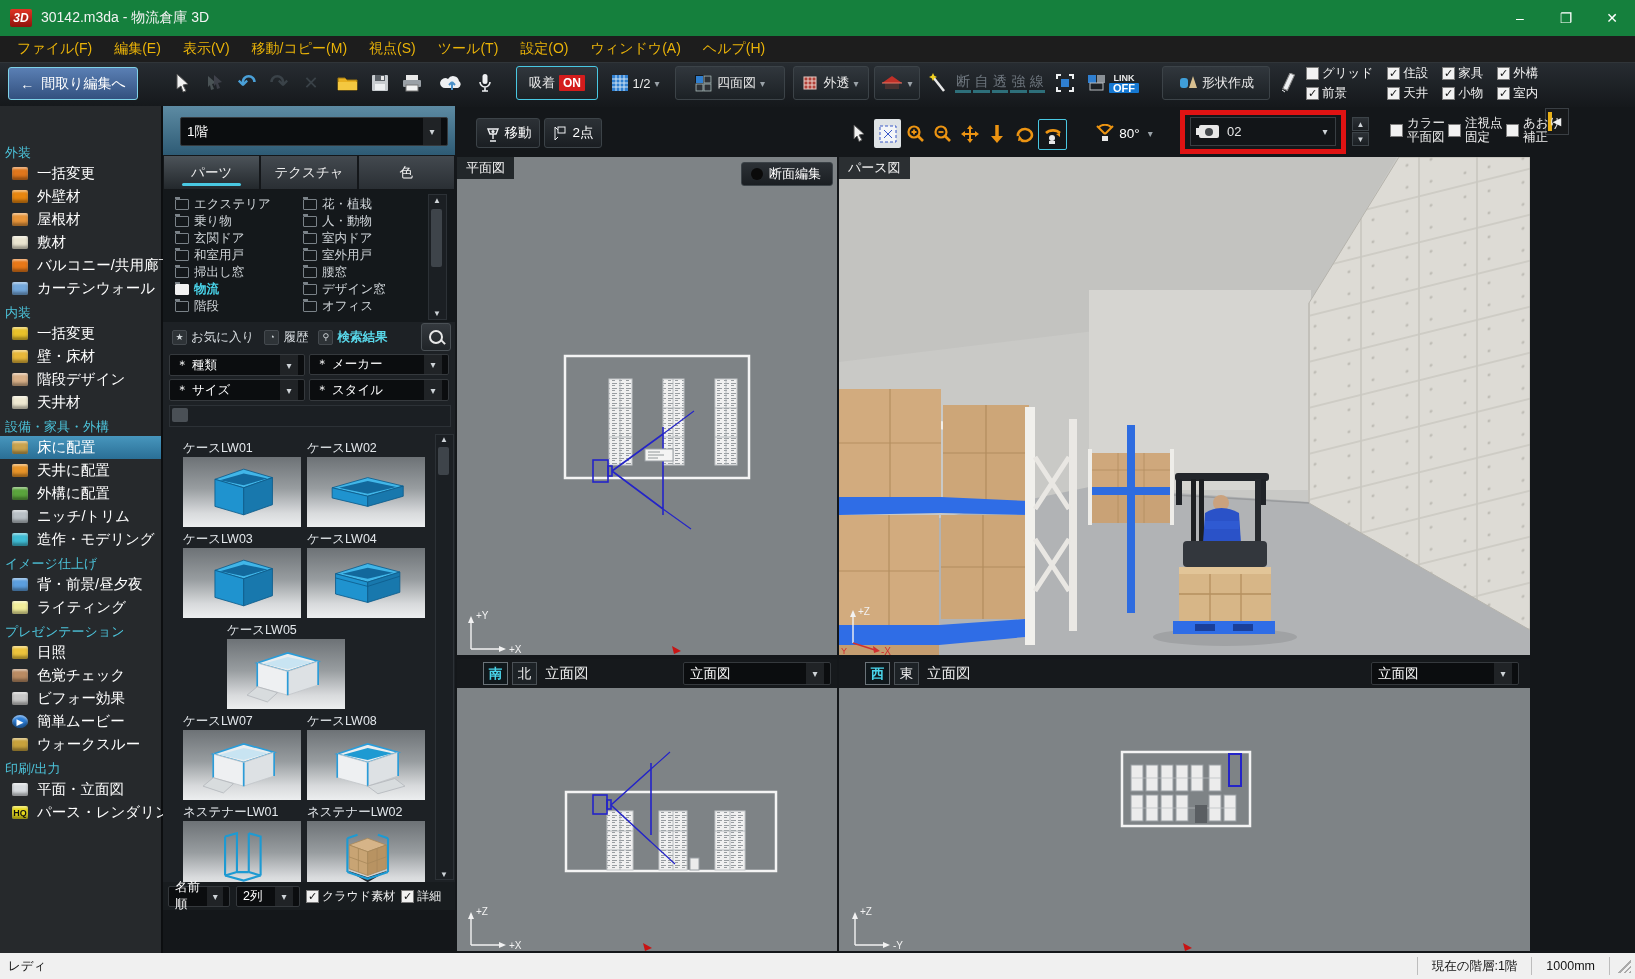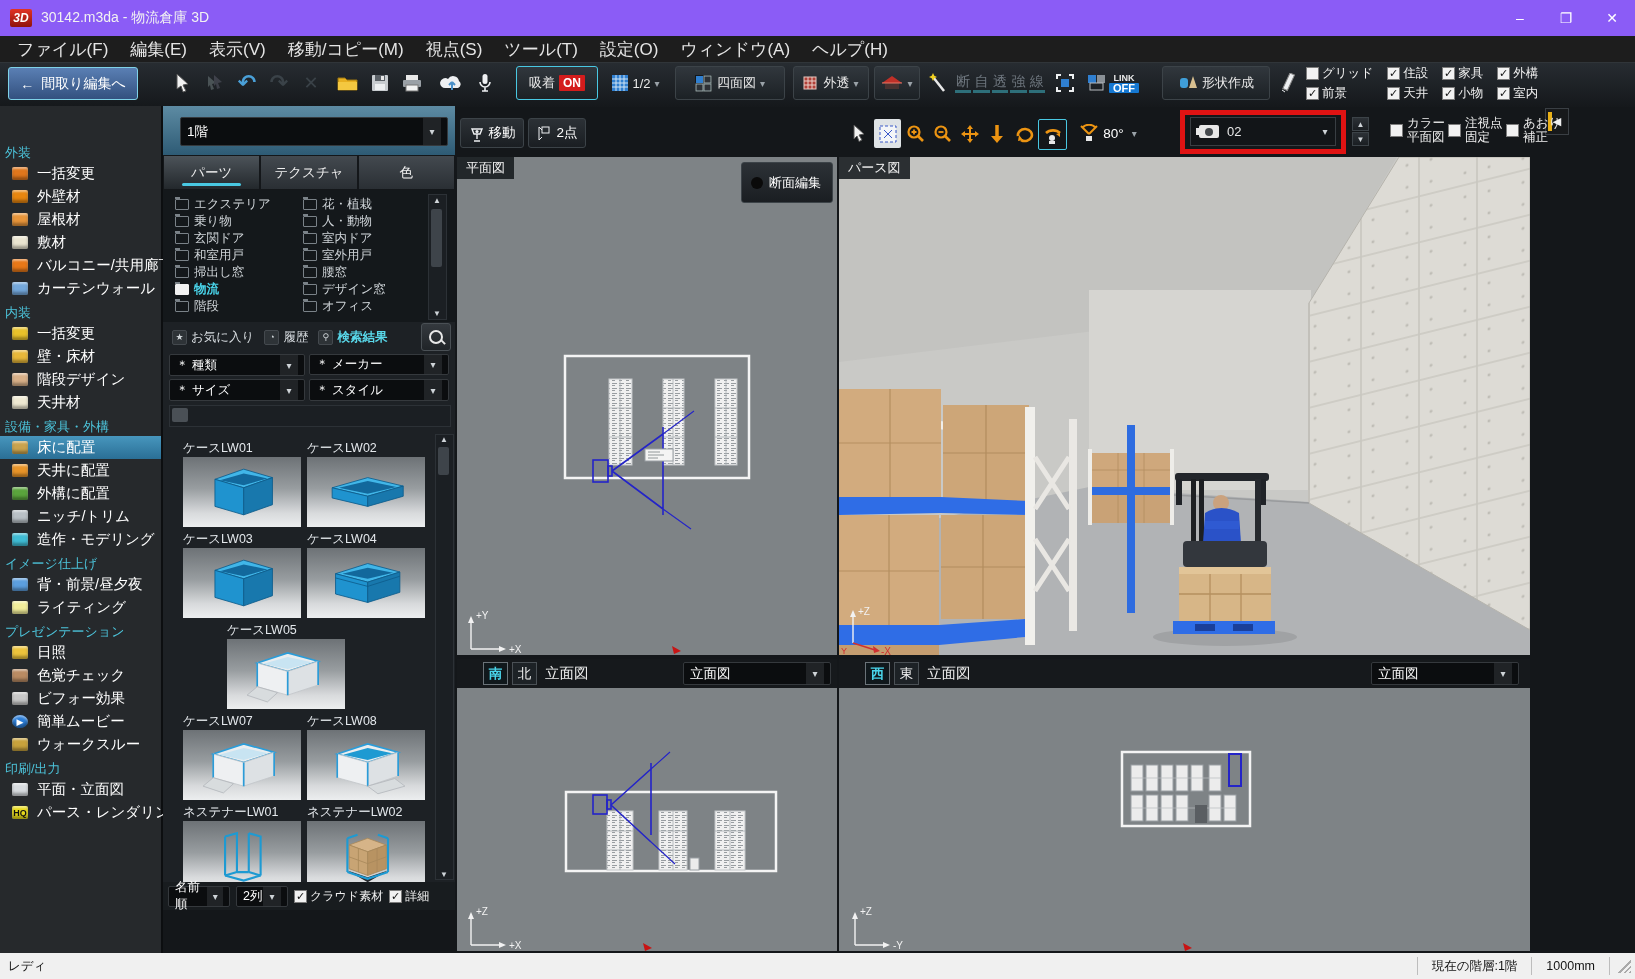--- a/index.html
+++ b/index.html
@@ -1,28 +1,28 @@
 <!DOCTYPE html>
 <html><head>
 <meta charset="utf-8">
 <style>
   html,body{margin:0;padding:0;background:#000;}
   .app{position:relative;width:1635px;height:979px;background:#14171a;overflow:hidden;
        font-family:"Liberation Sans","DejaVu Sans",sans-serif;color:#e8e8e8;font-size:13px;}
   .abs{position:absolute;}
 
   
-  .titlebar{left:0;top:0;width:1635px;height:36px;background:#8b5cf6;display:flex;align-items:center;}
+  .titlebar{left:0;top:0;width:1635px;height:36px;background:#15803d;display:flex;align-items:center;}
   .logo3d{width:22px;height:18px;margin:0 9px 0 10px;background:linear-gradient(#e23324,#8e130c);
           color:#fff;font-style:italic;font-weight:bold;font-size:12px;display:flex;align-items:center;justify-content:center;border-radius:2px;}
   .wtitle{font-size:14px;color:#f2f2f2;}
   .winbtns{margin-left:auto;display:flex;height:36px;}
   .winbtn{width:46px;height:36px;display:flex;align-items:center;justify-content:center;color:#fff;font-size:14px;}
   .menubar{left:0;top:36px;width:1635px;height:26px;background:#1d1d1d;display:flex;align-items:center;padding-left:6px;box-sizing:border-box;}
-  .menu-item{padding:3px 11px;font-size:17px;color:#e5e5e5;}
+  .menu-item{padding:3px 11px;font-size:14px;color:#eab308;}
 
   
   .toolbar{left:0;top:62px;width:1635px;height:44px;background:linear-gradient(#272c31,#15181b);border-top:1px solid #303539;}
   .tbtn{position:absolute;top:66px;height:34px;background:linear-gradient(#31373d,#1c2125);border:1px solid #3c4348;
         border-radius:3px;display:flex;align-items:center;justify-content:center;box-sizing:border-box;}
   .flat{background:none;border:none;}
   .cyanline{border:1px solid #49c8e2;}
   .backbtn{left:8px;top:67px;width:128px;height:31px;background:linear-gradient(#5a7fb4,#33517f);border:1px solid #7fd2e8;
            border-radius:3px;color:#fff;font-size:14px;display:flex;align-items:center;justify-content:center;gap:7px;}
   .dimtxt{color:#6d757d;font-size:14px;width:17px;text-align:center;border-bottom:3px solid #2e6f7a;line-height:17px;margin:0 1px;}
@@ -74,37 +74,37 @@
   .parts{left:163px;top:430px;width:292px;height:452px;background:#1d2125;overflow:hidden;}
   .pcell{position:absolute;width:124px;}
   .plabel{color:#e4e8ec;font-size:12.5px;height:17px;white-space:nowrap;overflow:hidden;}
   .pthumb{width:118px;height:70px;background:linear-gradient(#6d7276 0%,#989da0 45%,#d8dadc 80%,#eceeef 100%);
           display:flex;align-items:center;justify-content:center;}
   .pbot{left:163px;top:882px;width:292px;height:28px;background:#181c1f;display:flex;align-items:center;gap:6px;padding-left:5px;box-sizing:border-box;}
   .gap-dark{background:#14171a;}
 
   
   .vbtn{position:absolute;top:118px;height:30px;background:linear-gradient(#2c3136,#1a1e22);border:1px solid #3c4348;border-radius:3px;
-        display:flex;align-items:center;justify-content:center;gap:4px;color:#fff;font-size:13.5px;box-sizing:border-box;}
+        display:flex;align-items:center;justify-content:center;gap:4px;color:#fff;font-size:13.5px;box-sizing:border-box;margin-left:16px;}
   .navico{position:absolute;top:119px;width:27px;height:29px;display:flex;align-items:center;justify-content:center;}
   .redbox{left:1180px;top:110px;width:166px;height:44px;border:5px solid #e01313;box-sizing:border-box;pointer-events:none;}
   .camfield{left:1190px;top:117px;width:146px;height:29px;background:#121518;border:1px solid #393e43;display:flex;align-items:center;box-sizing:border-box;}
   .camico{width:20px;height:13px;background:#e8e8e8;border-radius:2px;margin:0 8px 0 8px;position:relative;}
   .camico::before{content:"";position:absolute;left:6px;top:2.5px;width:8px;height:8px;background:#45494d;border-radius:50%;}
   .camico::after{content:"";position:absolute;left:-3px;top:3px;width:4px;height:7px;background:#e8e8e8;}
   .spin{position:absolute;width:17px;height:14px;background:linear-gradient(#2c3136,#1a1e22);border:1px solid #3c4348;color:#cfd4d8;
         font-size:8px;display:flex;align-items:center;justify-content:center;box-sizing:border-box;}
   .twolinechk{position:absolute;top:116px;display:flex;align-items:center;gap:4px;}
   .twolinechk .lines{display:flex;flex-direction:column;line-height:14px;font-size:12.5px;color:#f0f0f0;white-space:nowrap;}
 
   
   .vp{position:absolute;background:#7e8386;overflow:hidden;}
   .vpfill{position:absolute;left:0;top:0;width:100%;height:100%;}
   .vplabel{position:absolute;left:0;top:0;background:rgba(22,26,30,.88);color:#f2f2f2;font-size:13px;padding:2px 9px;}
-  .secbtn{position:absolute;top:5px;height:41px;background:linear-gradient(#2c3136,#1a1e22);border:1px solid #3c4348;border-radius:3px;
+  .secbtn{position:absolute;top:5px;height:24px;background:linear-gradient(#2c3136,#1a1e22);border:1px solid #3c4348;border-radius:3px;
           color:#fff;font-size:13px;display:flex;align-items:center;gap:6px;padding:0 9px;box-sizing:border-box;}
   .dot{width:12px;height:12px;border-radius:50%;background:#0a0a0a;}
   .elevhead{position:absolute;left:0;top:0;right:0;height:29px;background:#16191c;display:flex;align-items:center;gap:4px;padding-left:26px;box-sizing:border-box;}
   .dirbtn{width:25px;height:23px;background:#1d2226;border:1px solid #4a5055;color:#f0f0f0;font-size:13.5px;display:flex;align-items:center;justify-content:center;box-sizing:border-box;}
   .dirbtn.active{color:#49d4ea;border-color:#6a7278;background:#10181c;font-weight:bold;}
   .elevttl{color:#f2f2f2;font-size:14.5px;margin-left:4px;}
   .elevdd{position:absolute;top:3px;height:23px;width:148px;}
 
   
   .statusbar{left:0;top:953px;width:1635px;height:26px;background:#f0f0f0;color:#141414;font-size:12.5px;display:flex;align-items:center;}
@@ -784,21 +784,21 @@
             <use href="#sym-wire-frame-boxes"></use>
           </svg>
         </div>
       </div>
     </div>
   <div class="abs pbot">
     <div class="dd" style="width:62px;height:21px;font-size:12.5px">
       <span>名前順</span>
         <span class="ddbtn">▾</span>
     </div>
-    <div class="dd" style="width:52px;height:21px;font-size:12.5px">
+    <div class="dd" style="width:64px;height:21px;font-size:12.5px">
       <span>2列</span>
         <span class="ddbtn">▾</span>
     </div>
     <div class="chkrow">
       <span class="cb">✓</span>
       <span style="font-size:12px">クラウド素材</span>
     </div>
     <div class="chkrow">
       <span class="cb">✓</span>
       <span style="font-size:12px">詳細</span>

